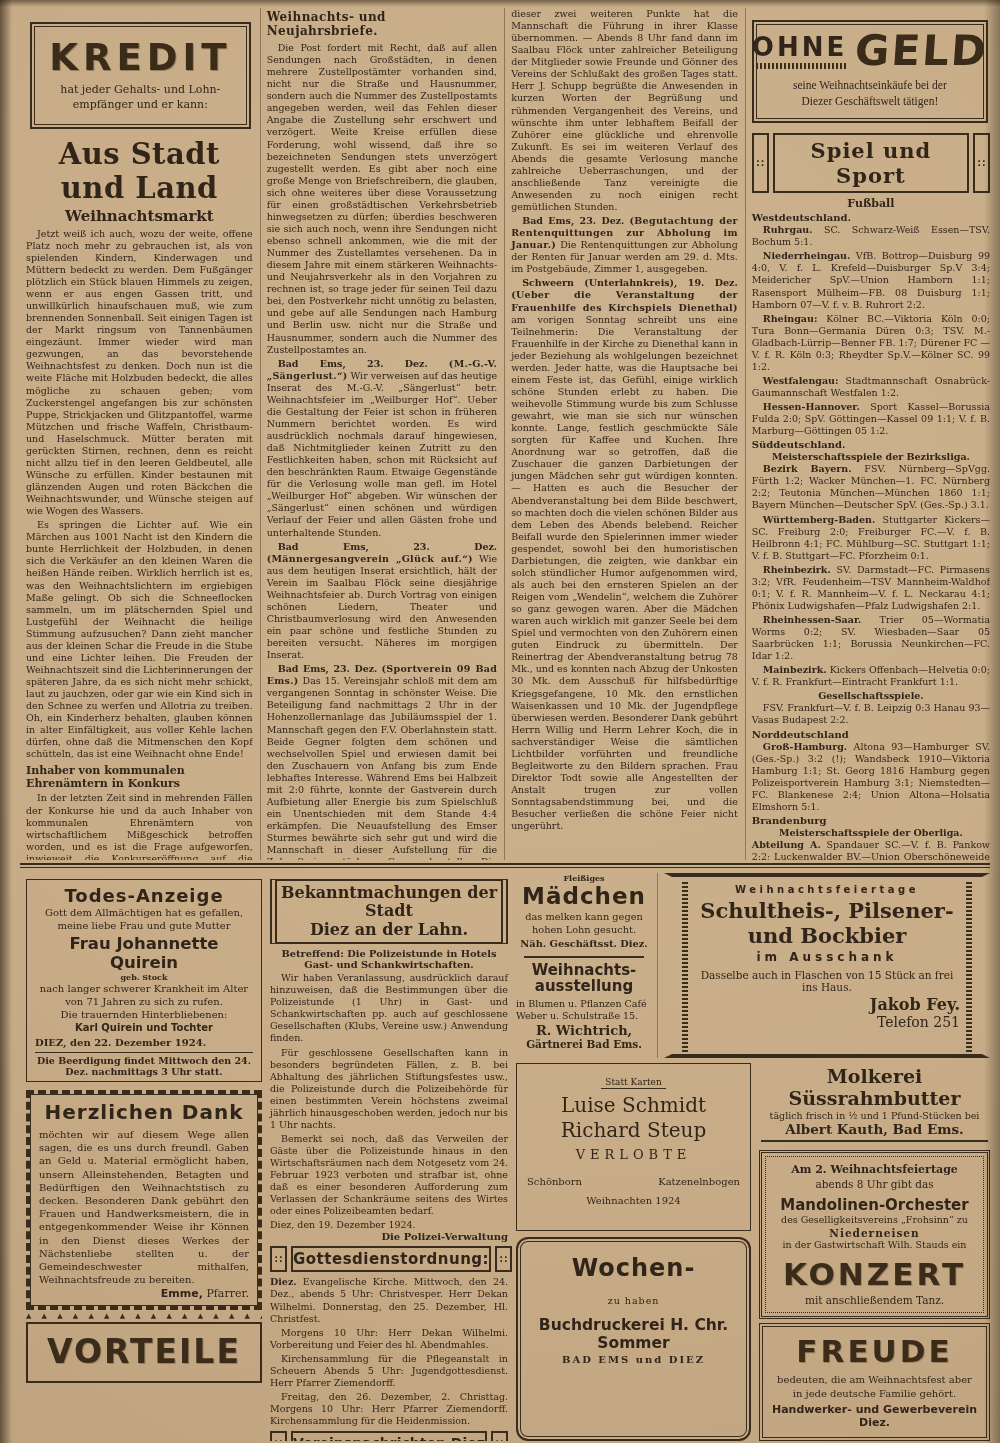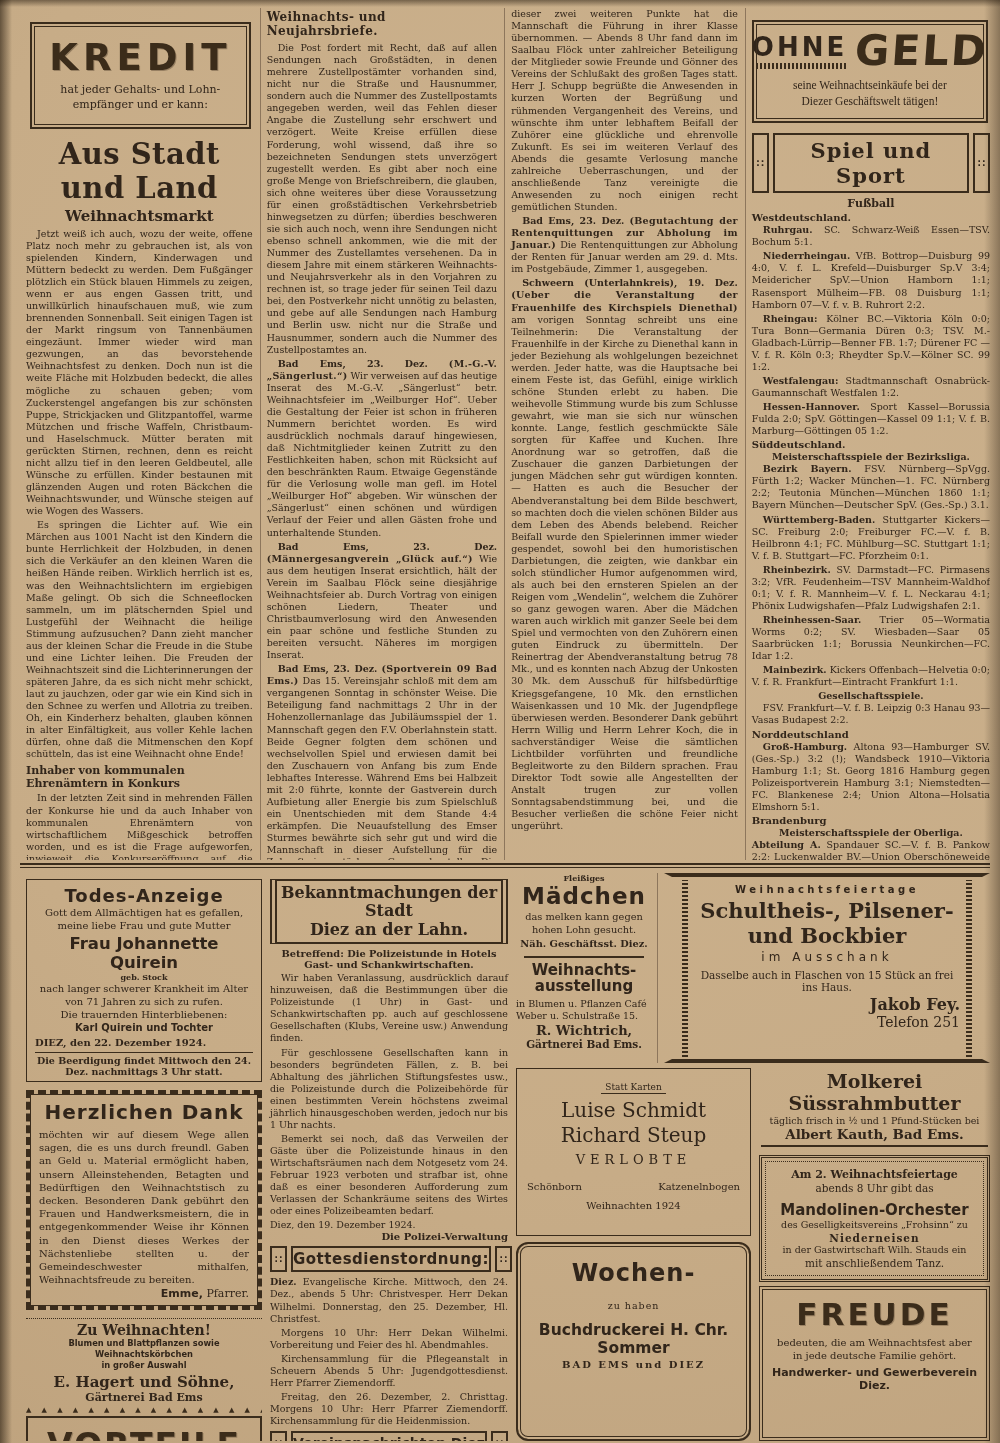--- a/index.html
+++ b/index.html
@@ -115,21 +115,21 @@
   .heidel{border-top:4px solid #3a2c1c;border-bottom:4px solid #3a2c1c;height:100%;box-sizing:border-box;
     padding:3px 10px 2px;position:relative;
     border-left:8px solid transparent;border-right:8px solid transparent;
     background:
       repeating-linear-gradient(0deg,#3a2c1c 0 2px,transparent 2px 4px) left/6px 100% no-repeat content-box,
       repeating-linear-gradient(0deg,#3a2c1c 0 2px,transparent 2px 4px) right/6px 100% no-repeat content-box;}
   .heidel-in{padding:0 12px;text-align:center;}
   .heidel .t{font-size:26px;letter-spacing:1px;border-bottom:2px solid #3a2c1c;padding-bottom:2px;}
   .heidel .w{font-size:10px;font-weight:bold;letter-spacing:3.5px;margin-top:4px;font-family:"DejaVu Sans",sans-serif;}
   .heidel .m{font-size:21px;font-weight:800;margin-top:3px;font-family:"DejaVu Serif",serif;}
-  .heidel .a{font-size:12px;font-weight:normal;letter-spacing:4px;margin-top:2px;font-family:"DejaVu Sans",sans-serif;}
+  .heidel .a{font-size:12px;font-weight:bold;letter-spacing:4px;margin-top:2px;font-family:"DejaVu Sans",sans-serif;}
   .heidel .f{font-size:10.5px;margin-top:5px;}
   .heidel .sig{font-size:16px;font-weight:bold;text-align:right;margin-top:2px;}
   .heidel .tel{font-size:14px;text-align:right;}
 
   .verlobte{border:1px solid #3a2c1c;padding:6px 10px;text-align:center;height:168px;box-sizing:border-box;}
   .verlobte .pre{font-size:9px;border-bottom:1px solid #3a2c1c;display:inline-block;padding:0 4px 1px;}
   .verlobte .n{font-size:20px;margin-top:4px;line-height:1.25;}
   .verlobte .v{font-size:13px;letter-spacing:5px;margin-top:4px;}
   .verlobte .row{display:flex;justify-content:space-between;font-size:10px;margin-top:14px;}
   .verlobte .d{font-size:10px;margin-top:8px;}
@@ -263,27 +263,20 @@
         <div class="date">DIEZ, den 22. Dezember 1924.</div>
         <div class="foot">Die Beerdigung findet Mittwoch den 24. Dez. nachmittags 3 Uhr statt.</div>
       </div>
 
       <div class="dank">
         <div class="t">Herzlichen Dank</div>
         <div class="b">möchten wir auf diesem Wege allen sagen, die es uns durch freundl. Gaben an Geld u. Material ermöglicht haben, unsern Alleinstehenden, Betagten und Bedürftigen den Weihnachtstisch zu decken. Besonderen Dank gebührt den Frauen und Handwerksmeistern, die in entgegenkommender Weise ihr Können in den Dienst dieses Werkes der Nächstenliebe stellten u. der Gemeindeschwester mithalfen, Weihnachtsfreude zu bereiten.</div>
         <div class="sig"><b>Emme,</b><span> Pfarrer.</span></div>
       </div>
 
-      <div class="hagert">
-        <div class="t">Zu Weihnachten!</div>
-        <div class="s">Blumen und Blattpflanzen sowie Weihnachtskörbchen</div>
-        <div class="s">in großer Auswahl</div>
-        <div class="n">E. Hagert und Söhne,</div>
-        <div class="g">Gärtnerei Bad Ems</div>
-      </div>
       <div class="sawrow">▲ ▲ ▲ ▲ ▲ ▲ ▲ ▲ ▲ ▲ ▲ ▲ ▲ ▲ ▲ ▲ ▲ ▲</div>
 
       <div class="vorteile">
         <div class="t">VORTEILE</div>
 
       </div>
     </div>
 
     <div class="bcolB">
       <div class="bek-hdr">
@@ -378,20 +371,21 @@
             <div class="t">Molkerei Süssrahmbutter</div>
             <div class="s">täglich frisch in ½ und 1 Pfund-Stücken bei</div>
             <div class="n">Albert Kauth, Bad Ems.</div>
           </div>
           <div class="konzert">
             <div class="l1"><b>Am 2. Weihnachtsfeiertage</b><span> abends 8 Uhr gibt das</span></div>
             <div class="n">Mandolinen-Orchester</div>
             <div class="l2">des Geselligkeitsvereins „Frohsinn“ zu</div>
             <div class="nied">Niederneisen</div>
             <div class="l2">in der Gastwirtschaft Wilh. Stauds ein</div>
+            <div class="k">KONZERT</div>
             <div class="t2">mit anschließendem Tanz.</div>
           </div>
           <div class="freude">
             <div class="t">FREUDE</div>
             <div class="s">bedeuten, die am Weihnachtsfest aber in jede deutsche Familie gehört.</div>
             <div class="sig">Handwerker- und Gewerbeverein Diez.</div>
           </div>
         </div>
       </div>
     </div>

